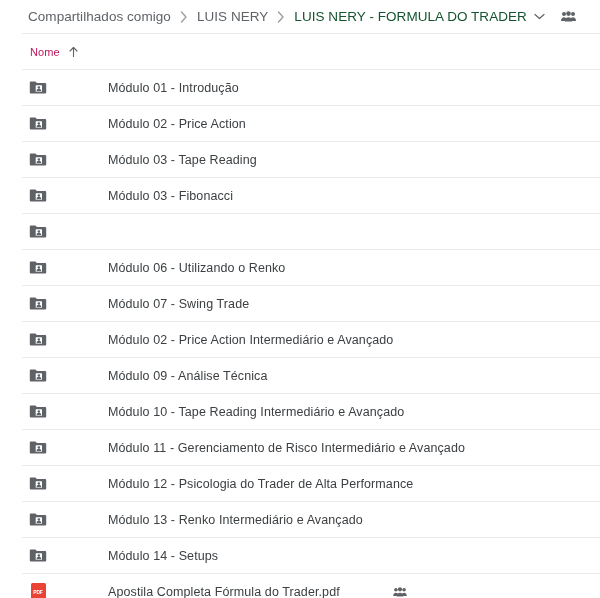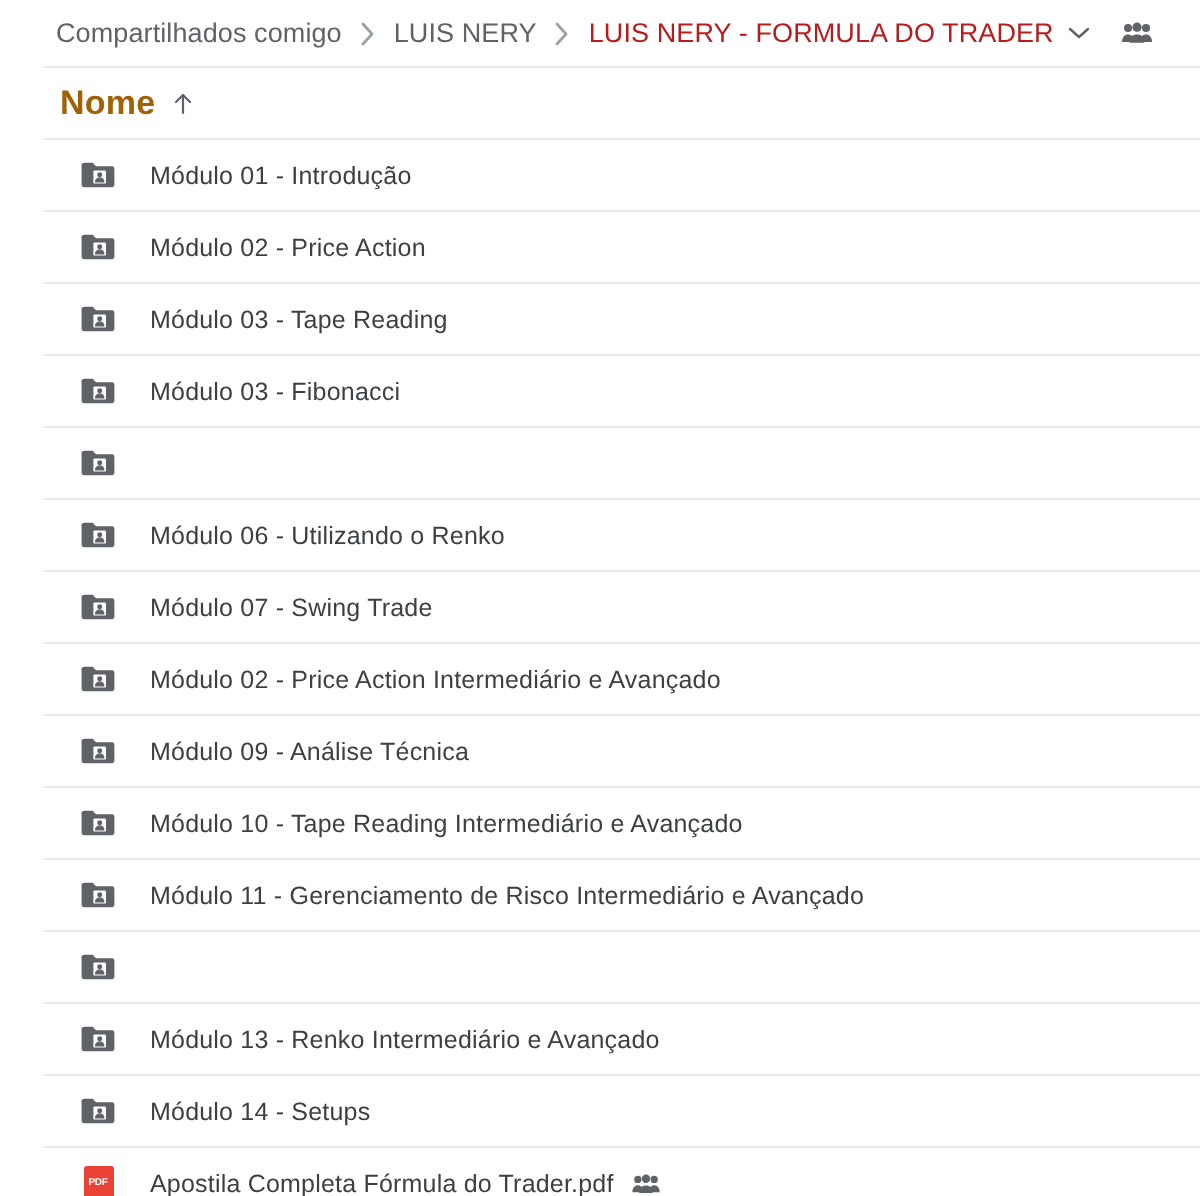--- a/index.html
+++ b/index.html
@@ -33,21 +33,21 @@
   }
   .crumb {
     font-size: 13.5px;
     color: #5f6368;
     white-space: nowrap;
     letter-spacing: 0.05px;
     line-height: 18px;
     cursor: pointer;
   }
   .crumb.last {
-    color: #b91c1c;
+    color: #14532d;
   }
   .crumb-sep {
     margin: 0 9px;
     color: #9aa0a6;
     font-size: 11px;
     line-height: 18px;
     display: inline-flex;
     align-items: center;
   }
   .crumb-sep svg { display: block; }
@@ -75,43 +75,44 @@
 
   
   .col-header {
     height: 35px;
     display: flex;
     align-items: center;
     padding-left: 30px;
     box-sizing: border-box;
   }
   .col-header-label {
-    font-size: 17px;
-    color: #a16207;
-    font-weight: bold;
+    font-size: 11px;
+    color: #be185d;
+    font-weight: normal;
     letter-spacing: 0.1px;
   }
   .sort-arrow {
     margin-left: 8px;
     display: inline-flex;
     align-items: center;
   }
   .sort-arrow svg { display: block; }
 
   
   .file-list {
     display: block;
   }
   .file-row {
     height: 35px;
     display: flex;
     align-items: center;
-    padding-left: 39px;
+    padding-left: 28px;
     box-sizing: border-box;
     cursor: default;
+    gap: 44px;
   }
   .row-icon {
     width: 20px;
     height: 20px;
     flex: 0 0 20px;
     display: flex;
     align-items: center;
     justify-content: center;
     margin-right: 16px;
   }
@@ -335,20 +336,21 @@
       <div class="rule"></div>
       <div class="file-row">
         <span class="row-icon">
           <svg width="18" height="15" viewBox="0 0 18 15">
             <path d="M0.8 2.6 C0.8 1.9 1.3 1.4 2 1.4 L6.4 1.4 L7.9 3.1 L16 3.1 C16.7 3.1 17.2 3.6 17.2 4.3 L17.2 12.4 C17.2 13.1 16.7 13.6 16 13.6 L2 13.6 C1.3 13.6 0.8 13.1 0.8 12.4 Z" fill="#5f6368"></path>
             <rect x="6.7" y="5.2" width="6.3" height="6.6" rx="0.6" fill="#ffffff"></rect>
             <circle cx="9.85" cy="7.4" r="1.25" fill="#5f6368"></circle>
             <path d="M7.5 11.2 C7.5 9.5 8.5 8.8 9.85 8.8 C11.2 8.8 12.2 9.5 12.2 11.2 Z" fill="#5f6368"></path>
           </svg>
         </span>
+        <span class="row-name">Módulo 12 - Psicologia do Trader de Alta Performance</span>
       </div>
       <div class="rule"></div>
       <div class="file-row">
         <span class="row-icon">
           <svg width="18" height="15" viewBox="0 0 18 15">
             <path d="M0.8 2.6 C0.8 1.9 1.3 1.4 2 1.4 L6.4 1.4 L7.9 3.1 L16 3.1 C16.7 3.1 17.2 3.6 17.2 4.3 L17.2 12.4 C17.2 13.1 16.7 13.6 16 13.6 L2 13.6 C1.3 13.6 0.8 13.1 0.8 12.4 Z" fill="#5f6368"></path>
             <rect x="6.7" y="5.2" width="6.3" height="6.6" rx="0.6" fill="#ffffff"></rect>
             <circle cx="9.85" cy="7.4" r="1.25" fill="#5f6368"></circle>
             <path d="M7.5 11.2 C7.5 9.5 8.5 8.8 9.85 8.8 C11.2 8.8 12.2 9.5 12.2 11.2 Z" fill="#5f6368"></path>
           </svg>

